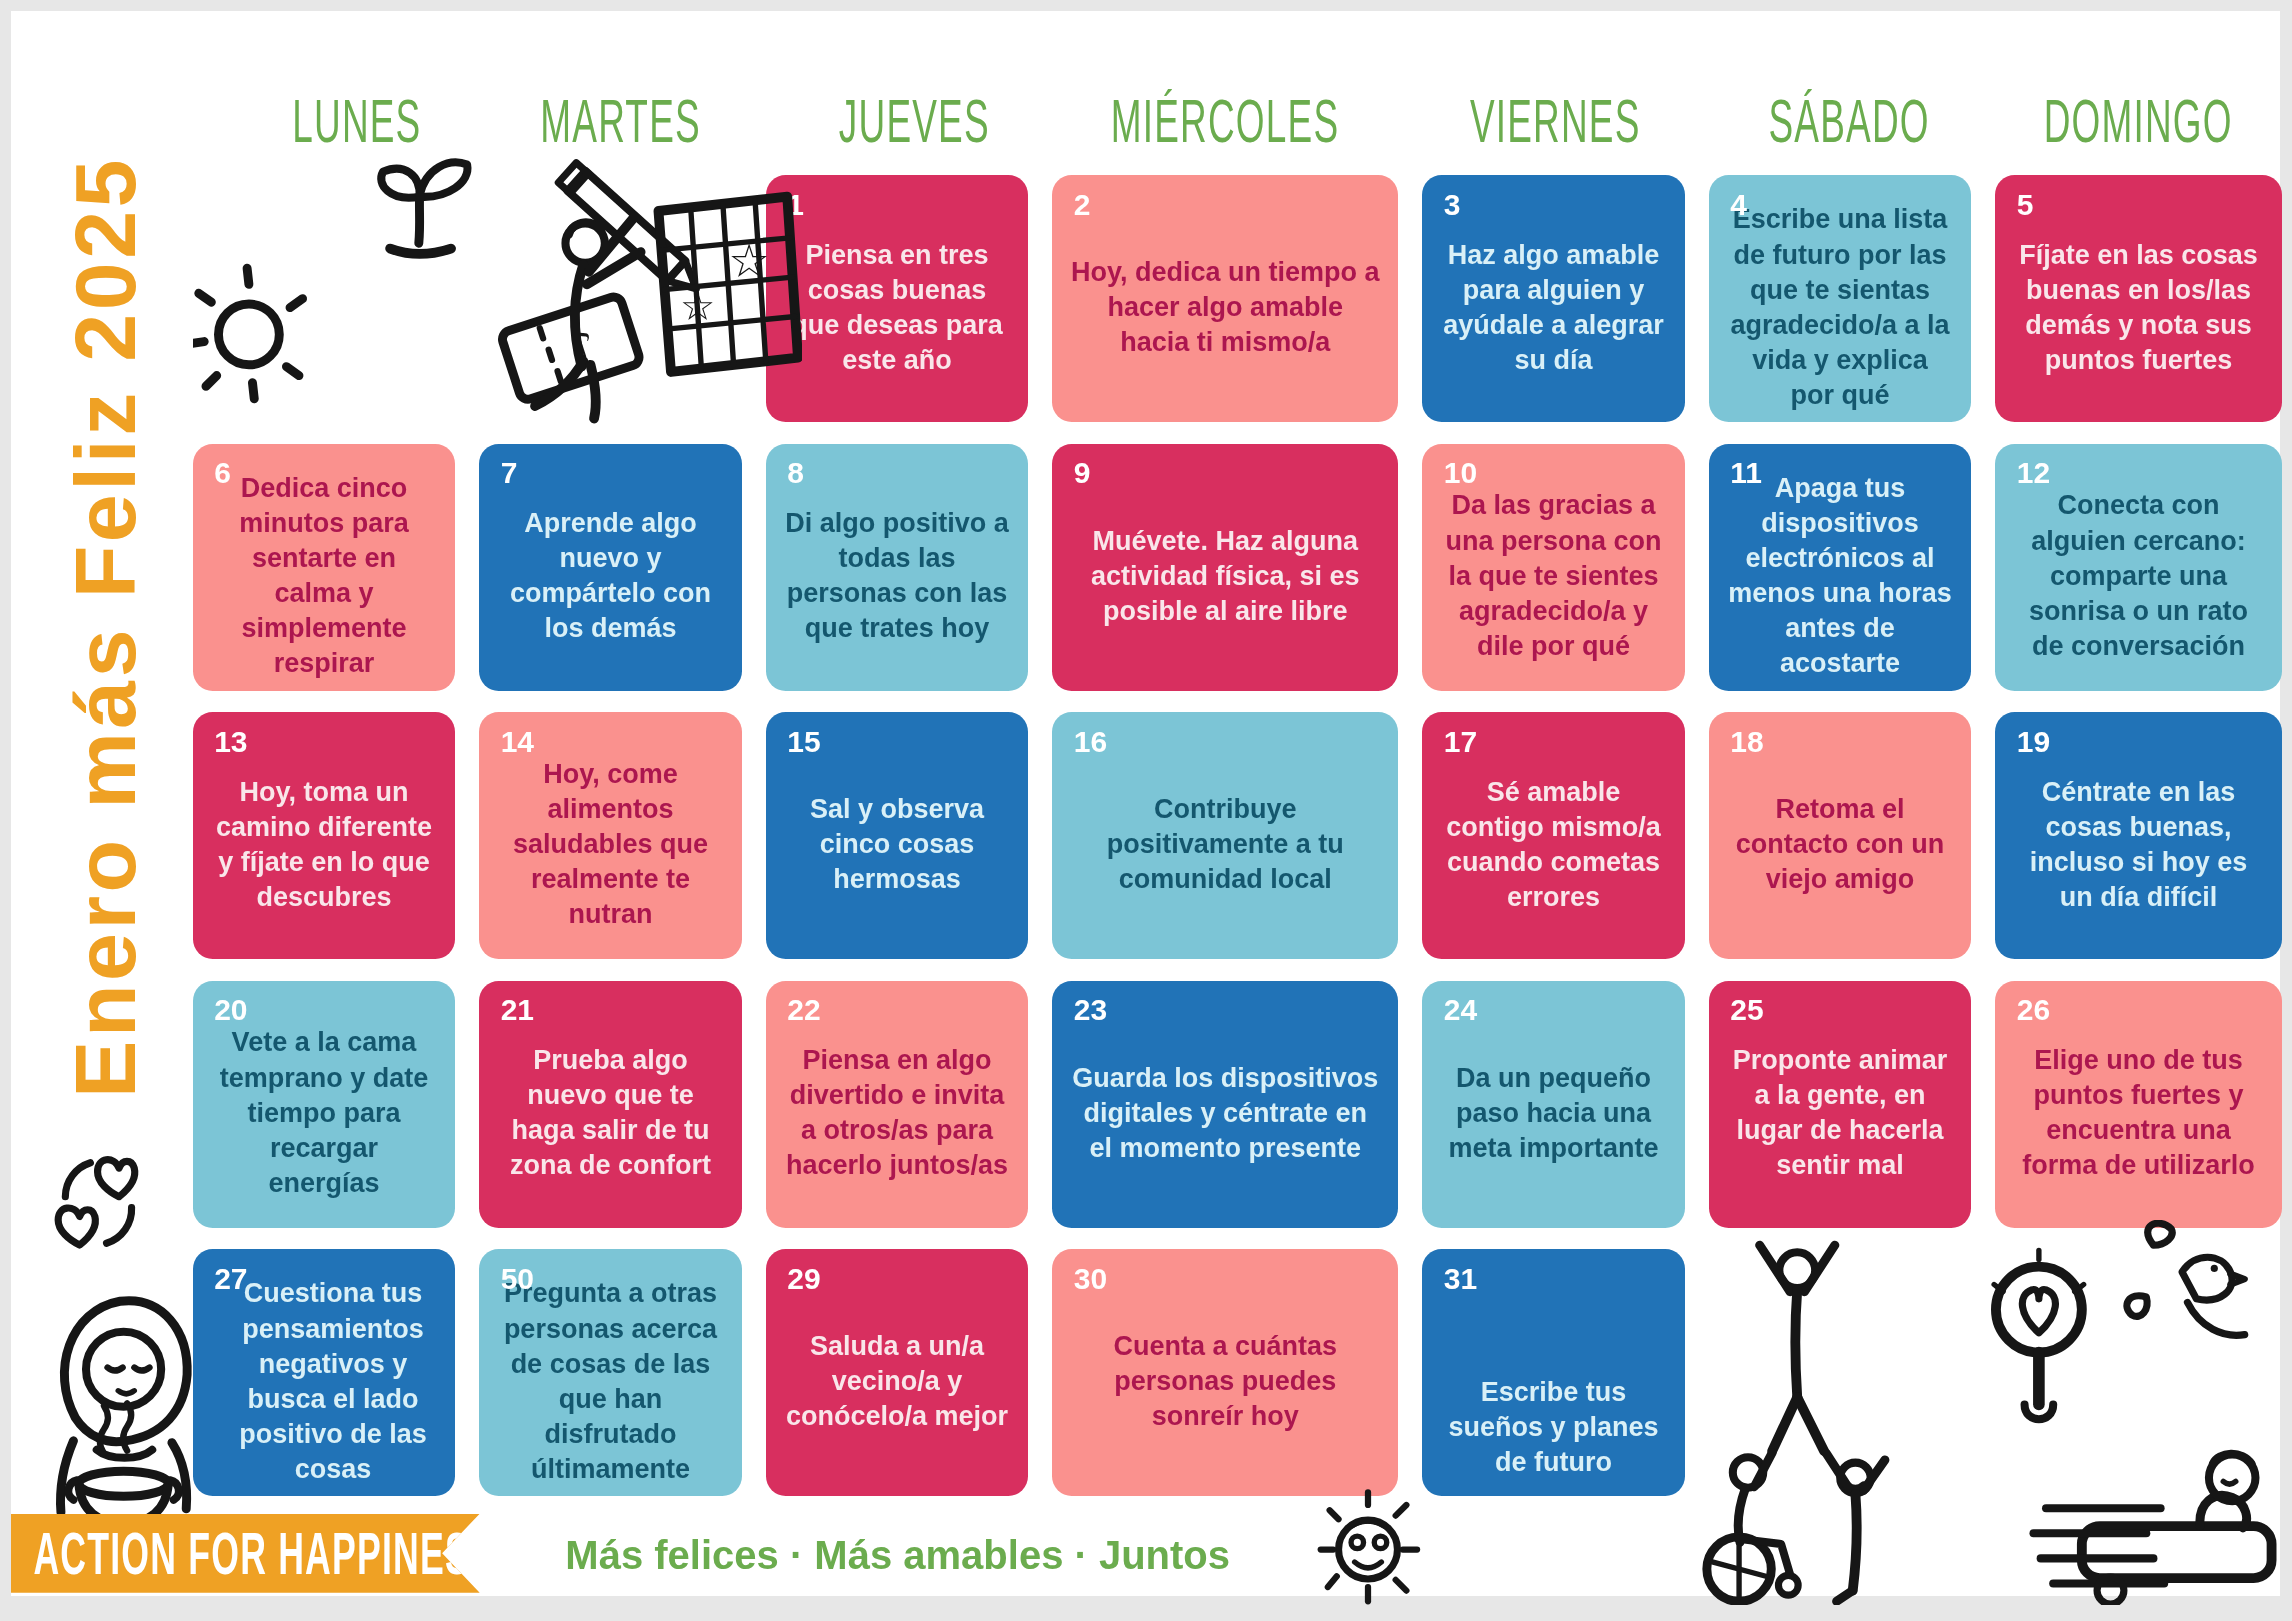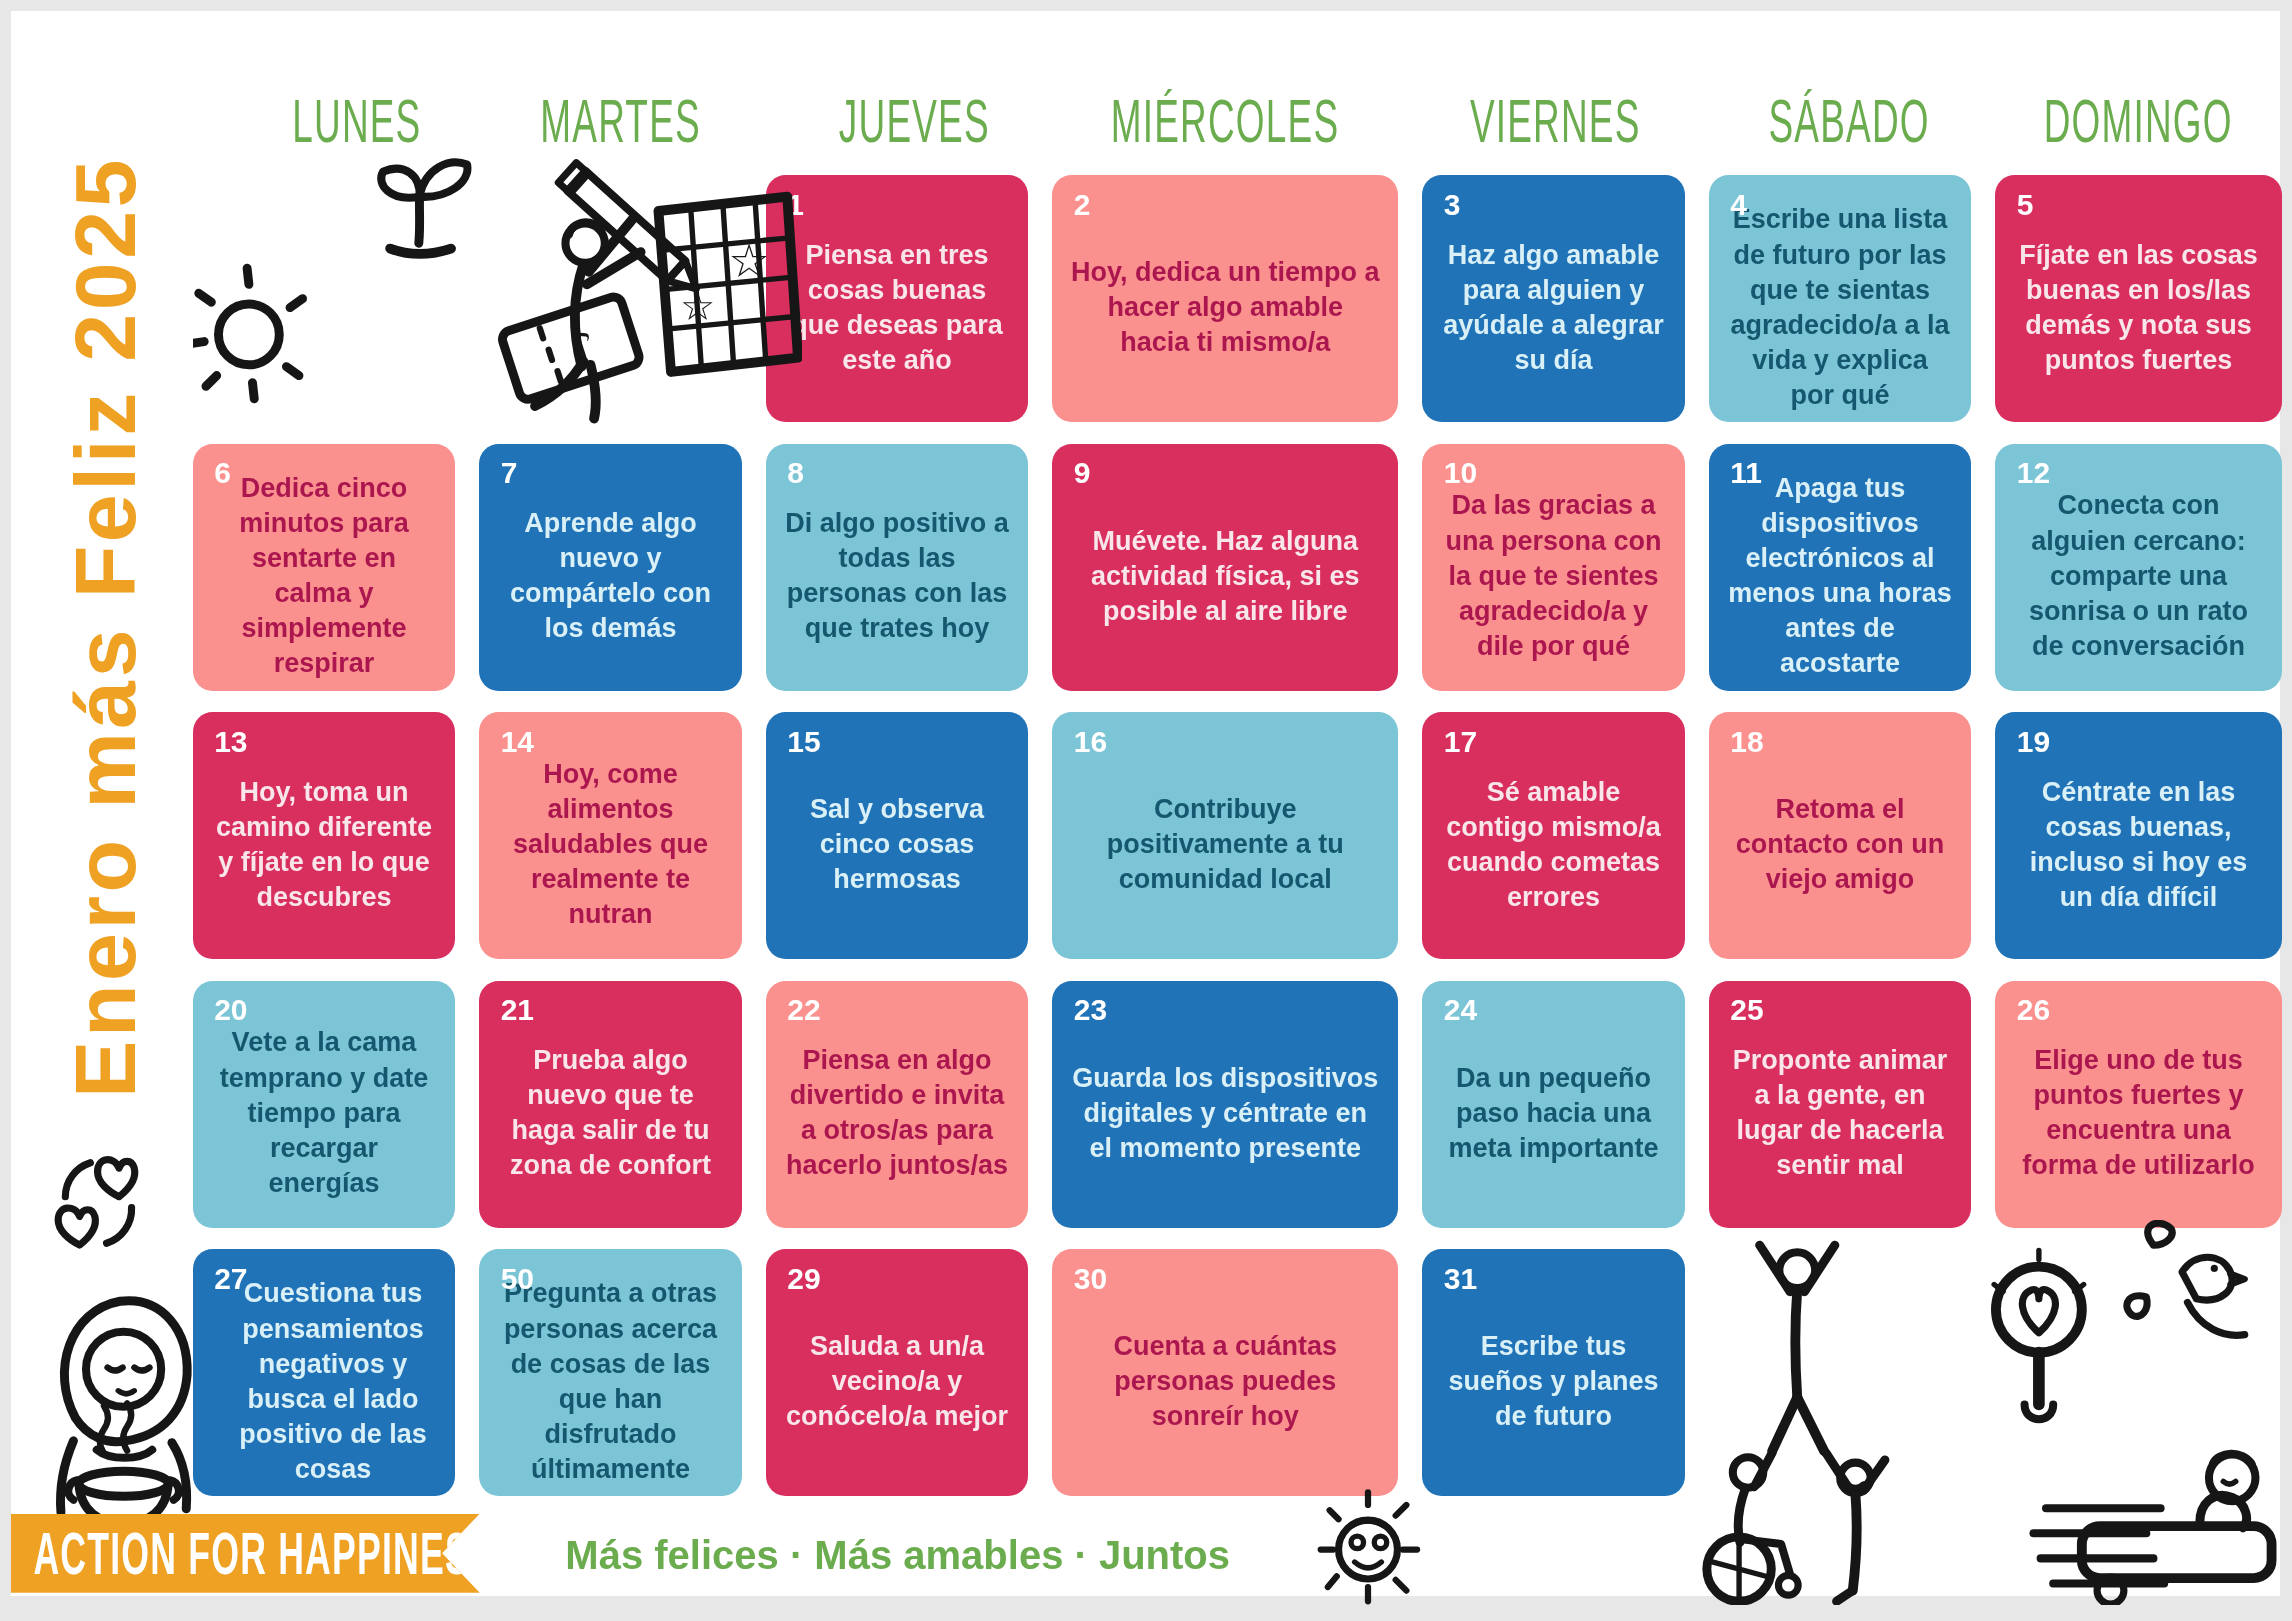--- a/index.html
+++ b/index.html
@@ -219,21 +219,21 @@
         <div class="txt">Pregunta a otras personas acerca de cosas de las que han disfrutado últimamente</div>
       </div>
       <div class="cell crimson" style="grid-area: 6 / 3;">
         <span class="num">29</span>
         <div class="txt">Saluda a un/a vecino/a y conócelo/a mejor</div>
       </div>
       <div class="cell salmon" style="grid-area: 6 / 4;">
         <span class="num">30</span>
         <div class="txt">Cuenta a cuántas personas puedes sonreír hoy</div>
       </div>
-      <div class="cell blue" style="grid-area: 6 / 5;">
+      <div class="cell blue" style="grid-area: 6 / 5; align-items: flex-end;">
         <span class="num">31</span>
         <div class="txt">Escribe tus sueños y planes de futuro</div>
       </div>
     </div>
 
   <div class="doodle" style="left:182px;top:107px;width:609px;height:313px;">
     <svg viewBox="0 0 680 350">
       <g>
         <circle class="ink" cx="62" cy="242" r="34" stroke-width="10"></circle>
         <line class="ink" x1="62" y1="186" x2="60" y2="168" stroke-width="10"></line>

